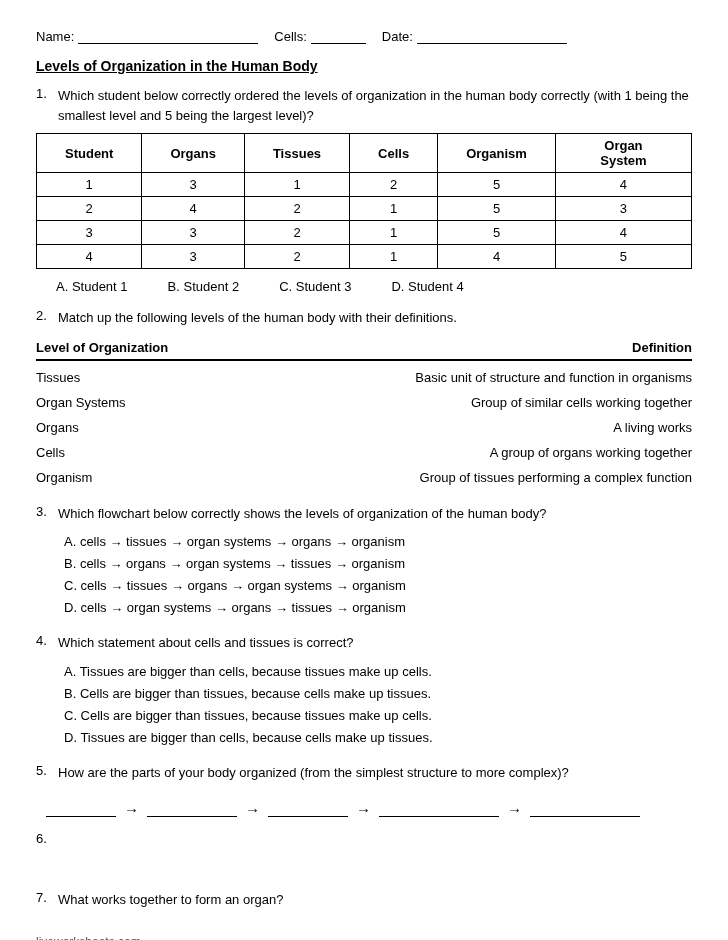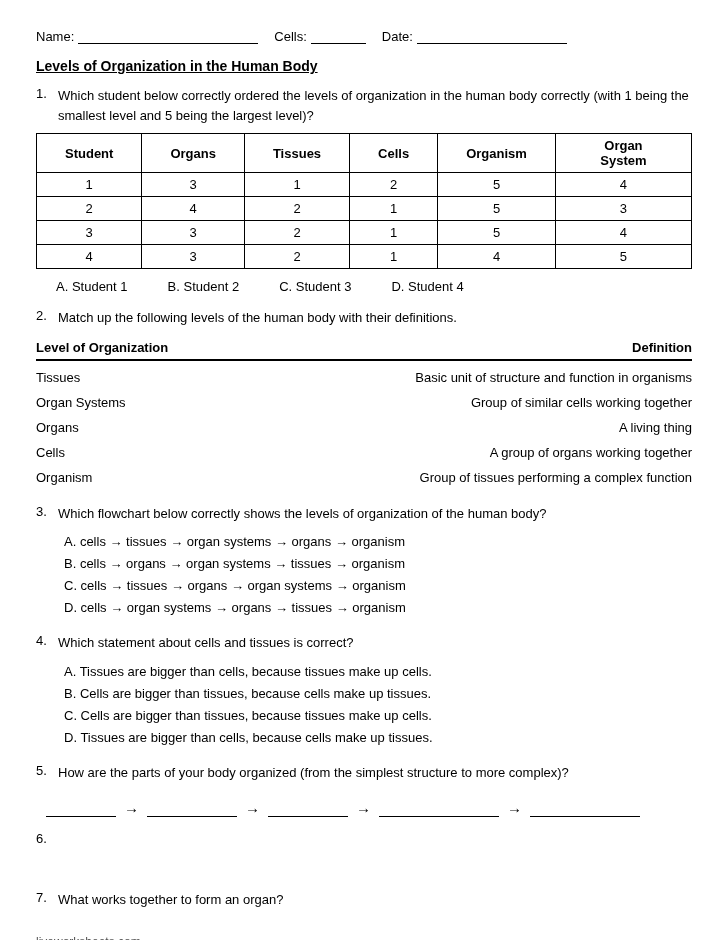--- a/index.html
+++ b/index.html
@@ -206,21 +206,21 @@
       <div class="matching-row">
         <span class="matching-left">Tissues</span>
         <span class="matching-right">Basic unit of structure and function in organisms</span>
       </div>
       <div class="matching-row">
         <span class="matching-left">Organ Systems</span>
         <span class="matching-right">Group of similar cells working together</span>
       </div>
       <div class="matching-row">
         <span class="matching-left">Organs</span>
-        <span class="matching-right">A living thing</span>
+        <span class="matching-right">A living works</span>
       </div>
       <div class="matching-row">
         <span class="matching-left">Cells</span>
         <span class="matching-right">A group of organs working together</span>
       </div>
       <div class="matching-row">
         <span class="matching-left">Organism</span>
         <span class="matching-right">Group of tissues performing a complex function</span>
       </div>
     </div>

